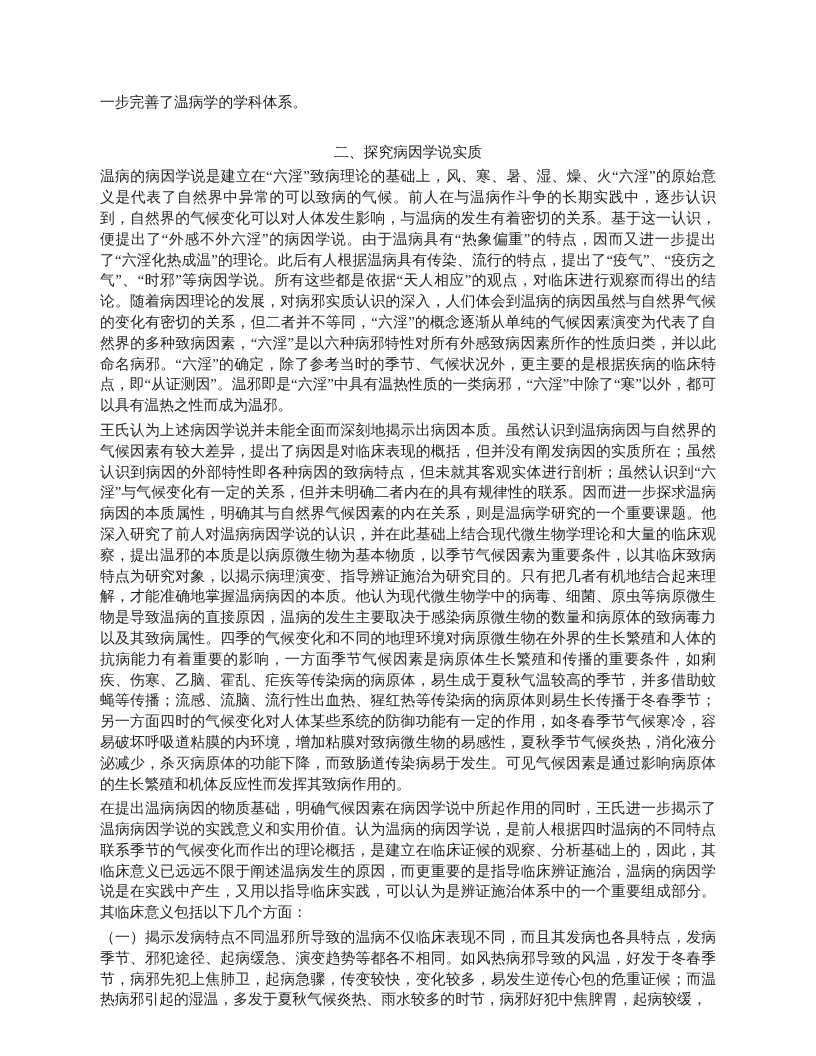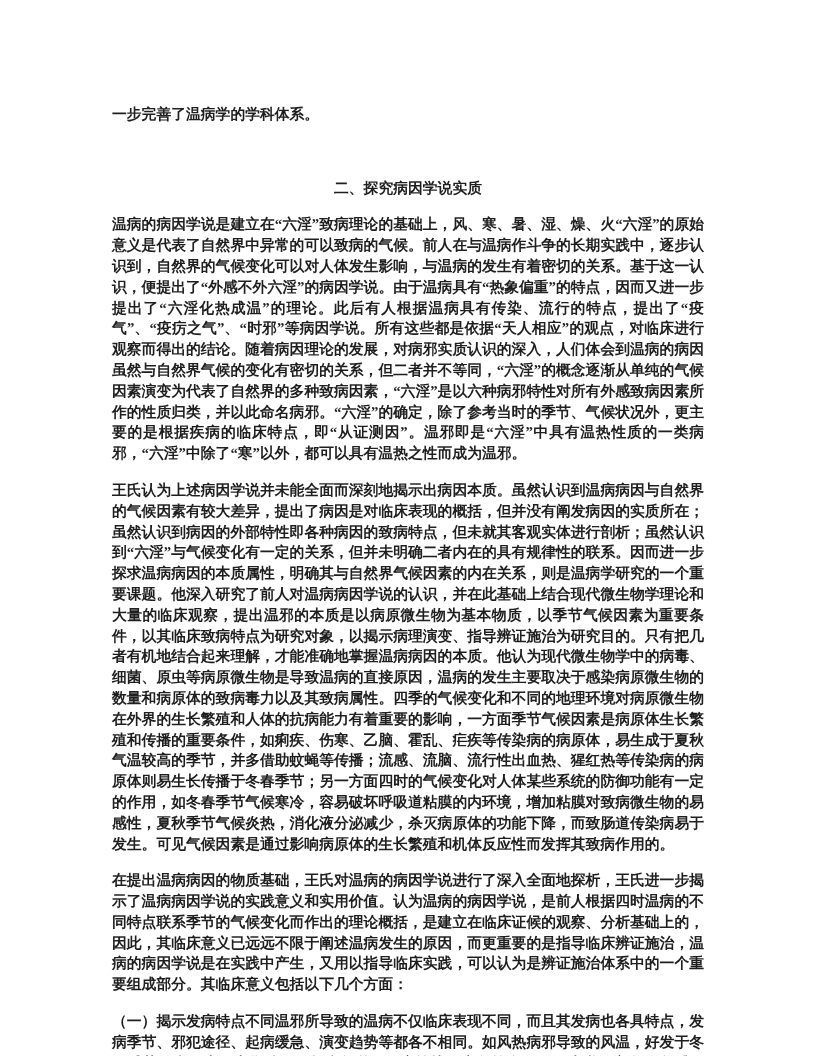--- a/index.html
+++ b/index.html
@@ -22,23 +22,22 @@
     overflow: hidden;
   }
   .doc-content {
     width: 624px;
     font-family: "Liberation Serif", "DejaVu Serif", serif;
     font-size: 14.8px;
     line-height: 20.8px;
     color: #1f1f1f;
   }
   .doc-content p {
-    margin: 16px;
+    margin: 4px;
     padding: 0;
-    font-weight: bold;
   }
   .carryover-line,
   .section-heading {
     text-align: center;
   }
   .blank-line {
     height: 20.8px;
   }
   .para {
     text-align: justify;
@@ -49,16 +48,16 @@
 </head>
 <body>
 
 <div class="page">
   <div class="doc-content">
     <p class="para carryover-line">一步完善了温病学的学科体系。</p>
     <p class="blank-line"></p>
     <p class="section-heading">二、探究病因学说实质</p>
     <p class="para">温病的病因学说是建立在“六淫”致病理论的基础上，风、寒、暑、湿、燥、火“六淫”的原始意义是代表了自然界中异常的可以致病的气候。前人在与温病作斗争的长期实践中，逐步认识到，自然界的气候变化可以对人体发生影响，与温病的发生有着密切的关系。基于这一认识，便提出了“外感不外六淫”的病因学说。由于温病具有“热象偏重”的特点，因而又进一步提出了“六淫化热成温”的理论。此后有人根据温病具有传染、流行的特点，提出了“疫气”、“疫疠之气”、“时邪”等病因学说。所有这些都是依据“天人相应”的观点，对临床进行观察而得出的结论。随着病因理论的发展，对病邪实质认识的深入，人们体会到温病的病因虽然与自然界气候的变化有密切的关系，但二者并不等同，“六淫”的概念逐渐从单纯的气候因素演变为代表了自然界的多种致病因素，“六淫”是以六种病邪特性对所有外感致病因素所作的性质归类，并以此命名病邪。“六淫”的确定，除了参考当时的季节、气候状况外，更主要的是根据疾病的临床特点，即“从证测因”。温邪即是“六淫”中具有温热性质的一类病邪，“六淫”中除了“寒”以外，都可以具有温热之性而成为温邪。</p>
     <p class="para">王氏认为上述病因学说并未能全面而深刻地揭示出病因本质。虽然认识到温病病因与自然界的气候因素有较大差异，提出了病因是对临床表现的概括，但并没有阐发病因的实质所在；虽然认识到病因的外部特性即各种病因的致病特点，但未就其客观实体进行剖析；虽然认识到“六淫”与气候变化有一定的关系，但并未明确二者内在的具有规律性的联系。因而进一步探求温病病因的本质属性，明确其与自然界气候因素的内在关系，则是温病学研究的一个重要课题。他深入研究了前人对温病病因学说的认识，并在此基础上结合现代微生物学理论和大量的临床观察，提出温邪的本质是以病原微生物为基本物质，以季节气候因素为重要条件，以其临床致病特点为研究对象，以揭示病理演变、指导辨证施治为研究目的。只有把几者有机地结合起来理解，才能准确地掌握温病病因的本质。他认为现代微生物学中的病毒、细菌、原虫等病原微生物是导致温病的直接原因，温病的发生主要取决于感染病原微生物的数量和病原体的致病毒力以及其致病属性。四季的气候变化和不同的地理环境对病原微生物在外界的生长繁殖和人体的抗病能力有着重要的影响，一方面季节气候因素是病原体生长繁殖和传播的重要条件，如痢疾、伤寒、乙脑、霍乱、疟疾等传染病的病原体，易生成于夏秋气温较高的季节，并多借助蚊蝇等传播；流感、流脑、流行性出血热、猩红热等传染病的病原体则易生长传播于冬春季节；另一方面四时的气候变化对人体某些系统的防御功能有一定的作用，如冬春季节气候寒冷，容易破坏呼吸道粘膜的内环境，增加粘膜对致病微生物的易感性，夏秋季节气候炎热，消化液分泌减少，杀灭病原体的功能下降，而致肠道传染病易于发生。可见气候因素是通过影响病原体的生长繁殖和机体反应性而发挥其致病作用的。</p>
-    <p class="para">在提出温病病因的物质基础，王氏对温病的病因学说进行了深入全面地探析，王氏进一步揭示了温病病因学说的实践意义和实用价值。认为温病的病因学说，是前人根据四时温病的不同特点联系季节的气候变化而作出的理论概括，是建立在临床证候的观察、分析基础上的，因此，其临床意义已远远不限于阐述温病发生的原因，而更重要的是指导临床辨证施治，温病的病因学说是在实践中产生，又用以指导临床实践，可以认为是辨证施治体系中的一个重要组成部分。其临床意义包括以下几个方面：</p>
+    <p class="para">在提出温病病因的物质基础，明确气候因素在病因学说中所起作用的同时，王氏进一步揭示了温病病因学说的实践意义和实用价值。认为温病的病因学说，是前人根据四时温病的不同特点联系季节的气候变化而作出的理论概括，是建立在临床证候的观察、分析基础上的，因此，其临床意义已远远不限于阐述温病发生的原因，而更重要的是指导临床辨证施治，温病的病因学说是在实践中产生，又用以指导临床实践，可以认为是辨证施治体系中的一个重要组成部分。其临床意义包括以下几个方面：</p>
     <p class="para">（一）揭示发病特点不同温邪所导致的温病不仅临床表现不同，而且其发病也各具特点，发病季节、邪犯途径、起病缓急、演变趋势等都各不相同。如风热病邪导致的风温，好发于冬春季节，病邪先犯上焦肺卫，起病急骤，传变较快，变化较多，易发生逆传心包的危重证候；而温热病邪引起的湿温，多发于夏秋气候炎热、雨水较多的时节，病邪好犯中焦脾胃，起病较缓，</p>
   </div>
 </div>
 
 </body></html>

